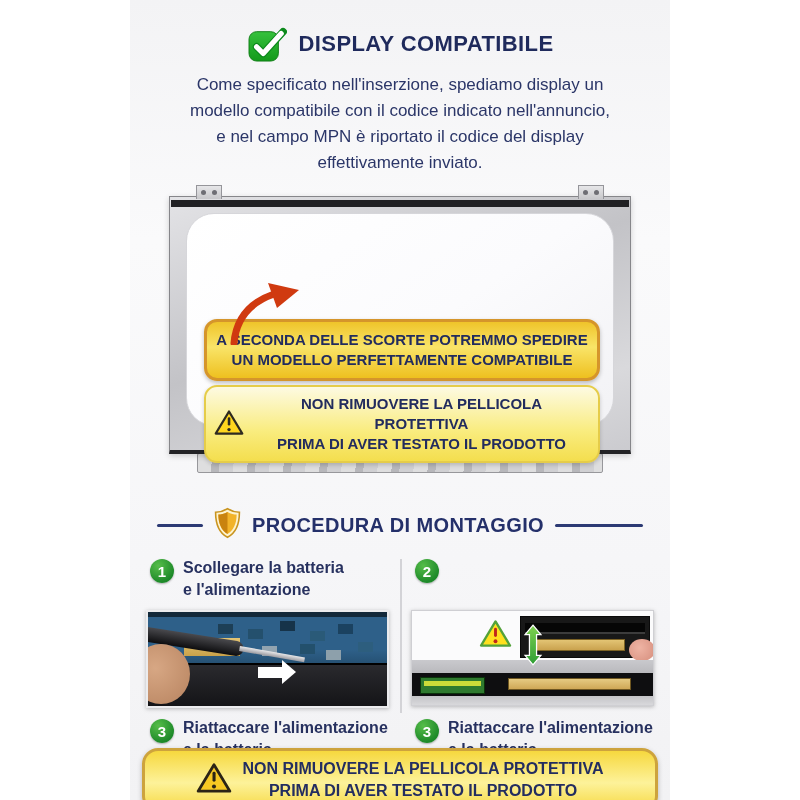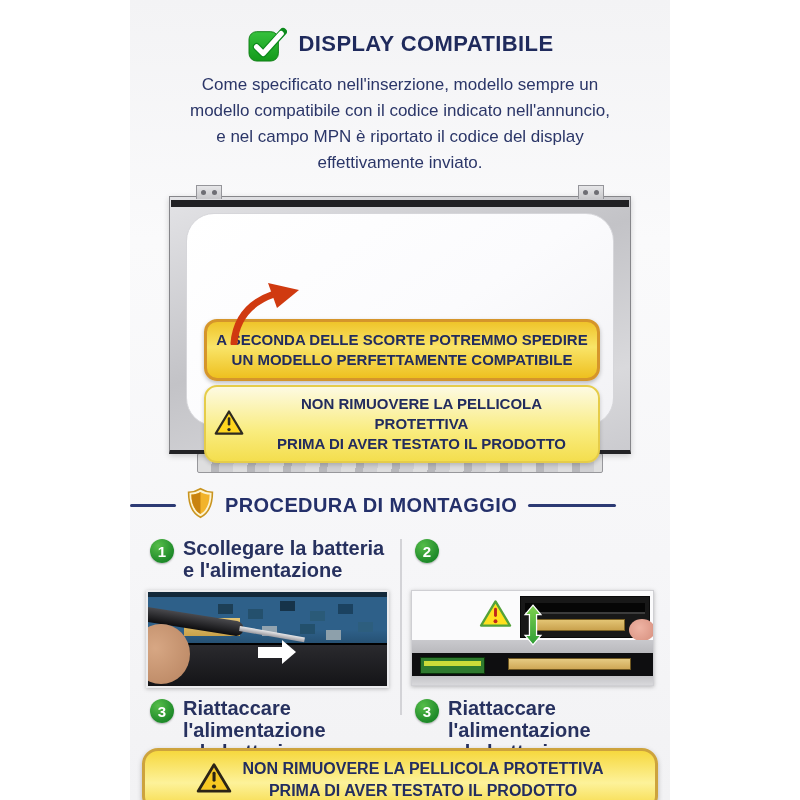--- a/index.html
+++ b/index.html
@@ -40,34 +40,34 @@
   .note.gold{top:122px;padding:8px 6px;border-radius:13px;border:3px solid #d5952b;
         background:linear-gradient(180deg,#efc42a 0%,#f9e468 45%,#eec01f 100%);
         box-shadow:0 2px 4px rgba(0,0,0,.25);}
   .note.pale{top:188px;padding:7px 8px;border-radius:13px;border:2px solid #e5cc49;
         background:linear-gradient(180deg,#fdfae2 0%,#f9ec7e 60%,#f4de4e 100%);
         box-shadow:0 2px 4px rgba(0,0,0,.18);}
   .foil{width:404px;height:18px;margin:-1px auto 0;border:1px solid #97979b;border-radius:2px;
         background:repeating-linear-gradient(93deg,#dededf 0 14px,#b7b7bb 14px 22px,#d0d0d3 22px 36px);}
 
   
-  .sec-hdr{display:flex;align-items:center;gap:11px;margin-top:14px;}
+  .sec-hdr{display:flex;align-items:center;justify-content:center;gap:11px;margin-top:34px;}
   .sec-hdr h2{margin:0;font-size:20px;font-weight:bold;color:#24306a;letter-spacing:.4px;}
   .sec-line{height:3px;background:#2c3a74;border-radius:2px;}
   .sec-line.l1{width:46px;} .sec-line.l2{width:88px;}
 
   .steps{position:relative;width:508px;margin:14px auto 0;display:grid;
          grid-template-columns:1fr 1fr;column-gap:22px;row-gap:9px;}
   .vdiv{position:absolute;left:50%;top:2px;bottom:48px;width:2px;background:#d3d3d7;}
   .step{display:flex;align-items:flex-start;gap:9px;padding-left:4px;}
   .badge{flex:0 0 auto;width:24px;height:24px;border-radius:50%;margin-top:2px;
          background:radial-gradient(circle at 35% 28%,#56bd49,#1d8929 72%);
          color:#fff;font-weight:bold;font-size:15px;display:flex;align-items:center;
          justify-content:center;box-shadow:0 1px 2px rgba(0,0,0,.3);}
-  .stext{font-weight:bold;font-size:20px;line-height:22px;color:#27315f;white-space:pre-line;}
+  .stext{font-weight:bold;font-size:16px;line-height:22px;color:#27315f;white-space:pre-line;}
 
   
   .photo{position:relative;height:94px;overflow:hidden;border:2px solid #ececee;
          box-shadow:0 1px 4px rgba(0,0,0,.25);background:#111;}
   
   .mobo{position:absolute;top:0;left:0;right:0;height:57%;
         background:linear-gradient(180deg,#13293a 0 9%,#2e6089 9% 70%,#244e6f 100%);}
   .chips{position:absolute;top:12px;left:70px;width:15px;height:10px;background:#1d3f56;
         box-shadow:30px 5px 0 #24506d,62px -3px 0 #163349,92px 7px 0 #2a5a78,
                    120px 0 0 #1b4260,44px 22px 0 #93a4b0,82px 20px 0 #23506c,
@@ -132,21 +132,21 @@
                 <stop offset="1" stop-color="#149a1b"></stop>
             </linearGradient>
           </defs>
           <rect x="2" y="6" width="31" height="31" rx="8" fill="url(#cg)" stroke="#0e7d14"></rect>
           <path d="M10 22 L17 29 L38 6" fill="none" stroke="#0c8a1c" stroke-width="8" stroke-linecap="round" stroke-linejoin="round"></path>
           <path d="M10 22 L17 29 L36 8" fill="none" stroke="#ffffff" stroke-width="5.5" stroke-linecap="round" stroke-linejoin="round"></path>
         </svg>
       </span>
       <h1>DISPLAY COMPATIBILE</h1>
     </div>
-    <p class="intro">Come specificato nell'inserzione, modello sempre un
+    <p class="intro">Come specificato nell'inserzione, spediamo display un
 modello compatibile con il codice indicato nell'annuncio,
 e nel campo MPN è riportato il codice del display
 effettivamente inviato.</p>
 
     <div class="panel-wrap">
       <div class="panel">
         <div class="bracket b-l"></div>
         <div class="bracket b-r"></div>
         <div class="topbar"></div>
         <div class="screen"></div>

